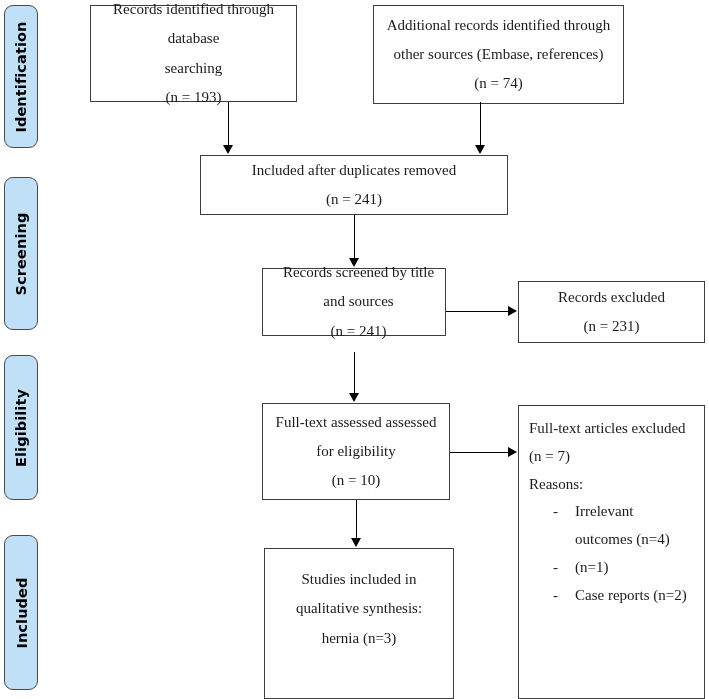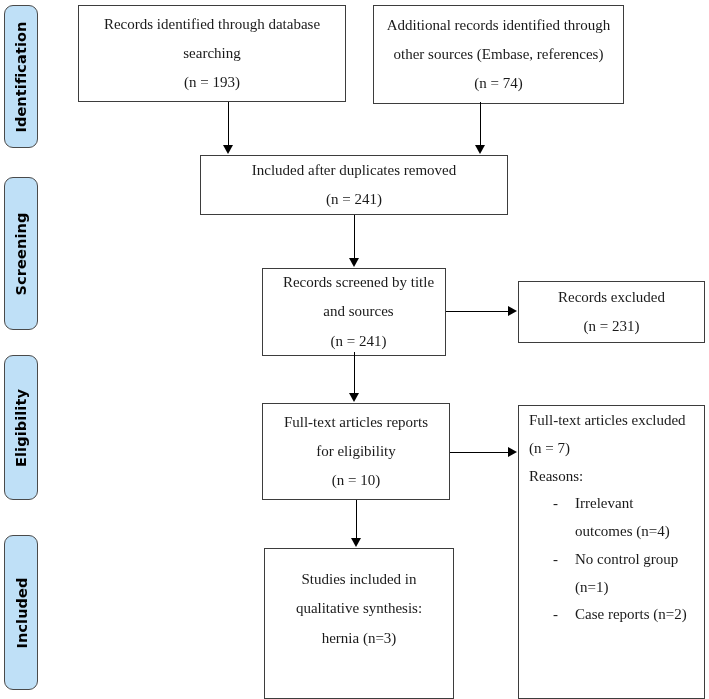--- a/index.html
+++ b/index.html
@@ -52,21 +52,21 @@
     align-items: center;
     text-align: center;
     font-size: 15px;
     line-height: 1.95;
     padding: 2px 6px;
   }
   .flow-box.left-align {
     align-items: flex-start;
     text-align: left;
     justify-content: flex-start;
-    padding: 1px 10px;
+    padding: 9px 10px;
     line-height: 1.85;
   }
   .flow-box .line {
     display: block;
     width: 100%;
   }
 
   
   .reasons-list {
     margin: 0;
@@ -123,21 +123,21 @@
   <div class="stage-bar" style="top:177px; height:153px;">
     <span class="stage-label">Screening</span>
   </div>
   <div class="stage-bar" style="top:355px; height:145px;">
     <span class="stage-label">Eligibility</span>
   </div>
   <div class="stage-bar" style="top:535px; height:155px;">
     <span class="stage-label">Included</span>
   </div>
 
-  <div class="flow-box" style="left:78px; top:5px; width:268px; height:97px;align-items:center;">
+  <div class="flow-box" style="left:90px; top:5px; width:207px; height:97px;align-items:center;">
     <span class="line">Records identified through database</span>
     <span class="line">searching</span>
     <span class="line">(n = 193)</span>
   </div>
 
   <div class="flow-box" style="left:373px; top:5px; width:251px; height:99px;">
     <span class="line">Additional records identified through</span>
     <span class="line">other sources (Embase, references)</span>
     <span class="line">(n = 74)</span>
   </div>
@@ -149,56 +149,55 @@
   <div class="arrow-down" style="left:475px; top:145px;"></div>
 
   <div class="flow-box" style="left:200px; top:155px; width:308px; height:60px;">
     <span class="line">Included after duplicates removed</span>
     <span class="line">(n = 241)</span>
   </div>
 
   <div class="vline" style="left:354px; top:215px; height:44px;"></div>
   <div class="arrow-down" style="left:349px; top:258px;"></div>
 
-  <div class="flow-box" style="left:262px; top:268px; width:184px; height:88px;padding-left:15px;">
+  <div class="flow-box" style="left:262px; top:268px; width:184px; height:68px;padding-left:15px;">
     <span class="line">Records screened by title</span>
     <span class="line">and sources</span>
     <span class="line">(n = 241)</span>
   </div>
 
   <div class="flow-box" style="left:518px; top:281px; width:187px; height:62px;">
     <span class="line">Records excluded</span>
     <span class="line">(n = 231)</span>
   </div>
 
   <div class="hline" style="left:446px; top:311px; width:63px;"></div>
   <div class="arrow-right" style="left:508px; top:306px;"></div>
 
   <div class="vline" style="left:354px; top:352px; height:42px;"></div>
   <div class="arrow-down" style="left:349px; top:393px;"></div>
 
   <div class="flow-box" style="left:262px; top:403px; width:188px; height:97px;">
-    <span class="line">Full-text articles reports</span>
+    <span class="line">Full-text assessed assessed</span>
     <span class="line">for eligibility</span>
     <span class="line">(n = 10)</span>
   </div>
 
   <div class="flow-box left-align" style="left:518px; top:405px; width:187px; height:294px;">
     <span class="line">Full-text articles excluded</span>
     <span class="line">(n = 7)</span>
     <span class="line">Reasons:</span>
     <ul class="reasons-list">
       <li>
         <span class="dash">-</span>
         <span class="line">Irrelevant</span>
         <span class="line">outcomes (n=4)</span>
       </li>
       <li>
         <span class="dash">-</span>
-        <span class="line">No control group</span>
         <span class="line">(n=1)</span>
       </li>
       <li>
         <span class="dash">-</span>
         <span class="line">Case reports (n=2)</span>
       </li>
     </ul>
   </div>
 
   <div class="hline" style="left:450px; top:452px; width:59px;"></div>

